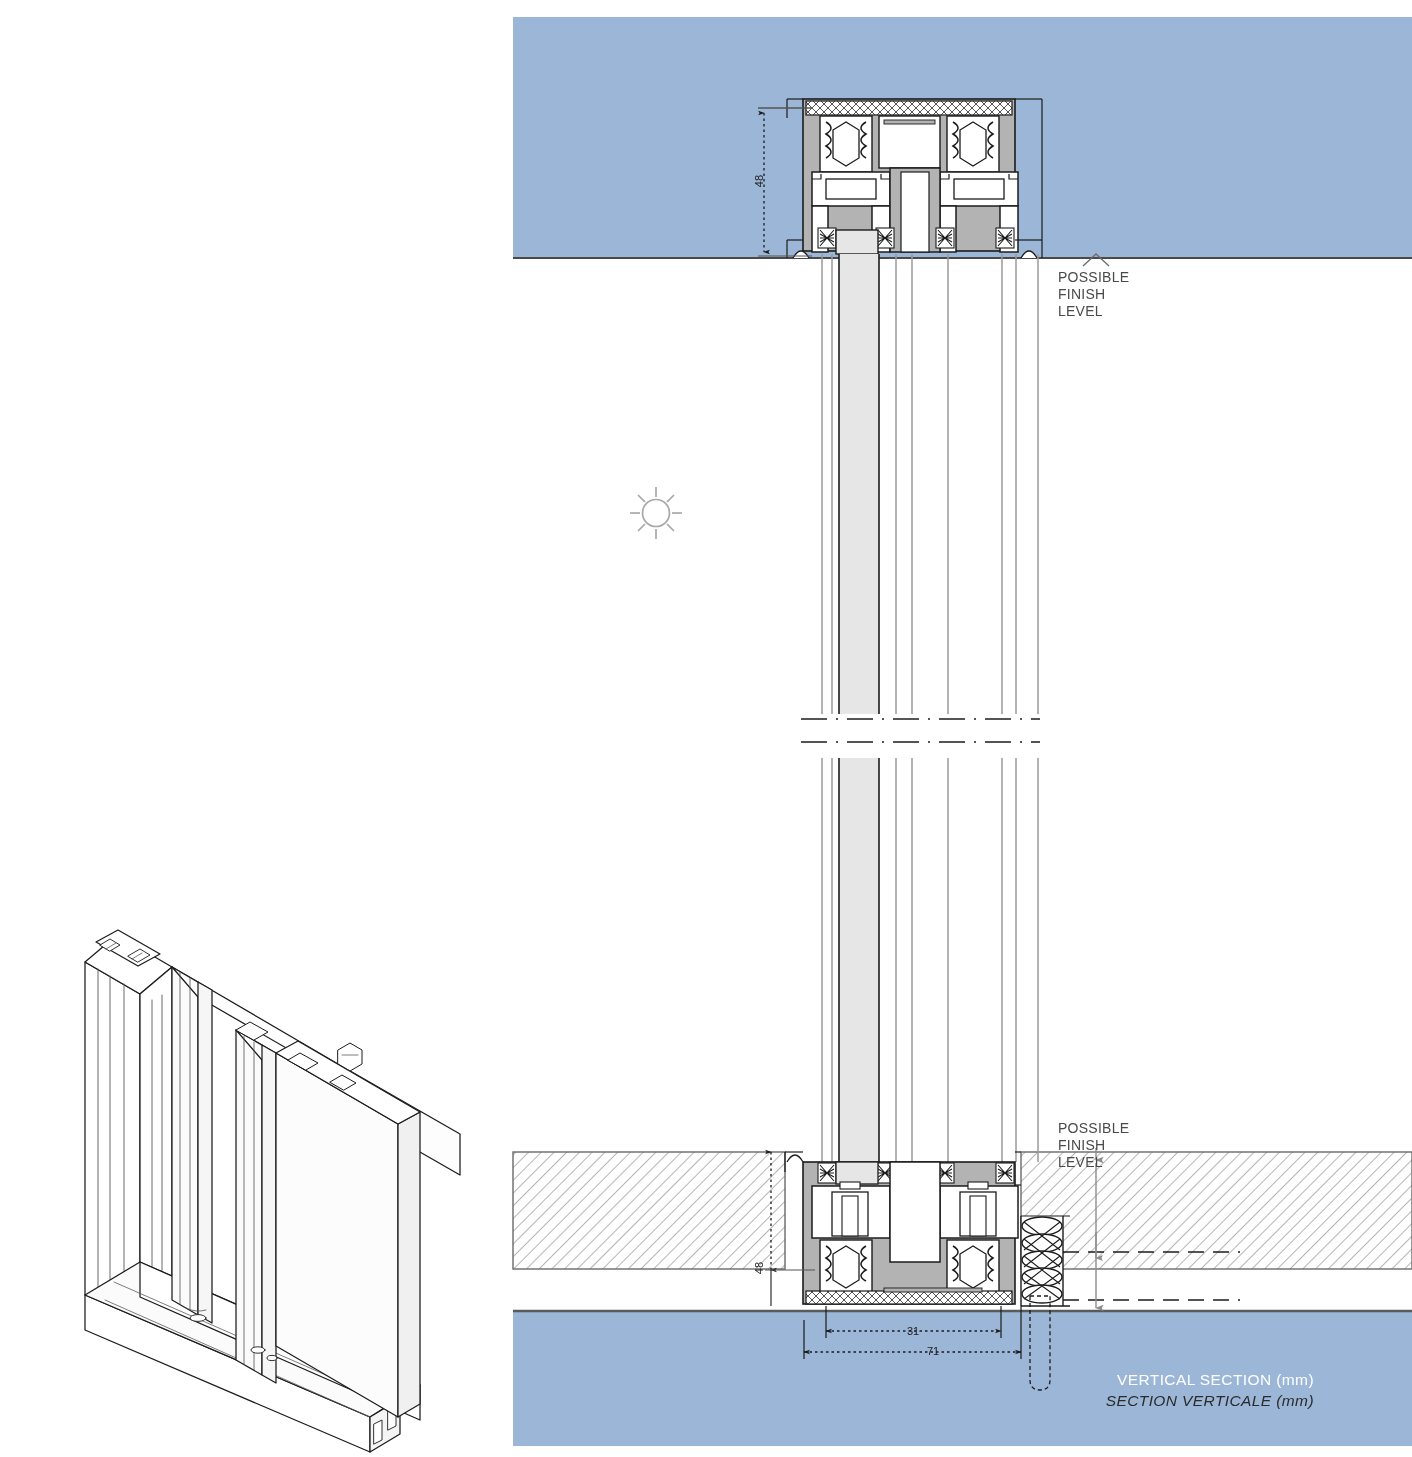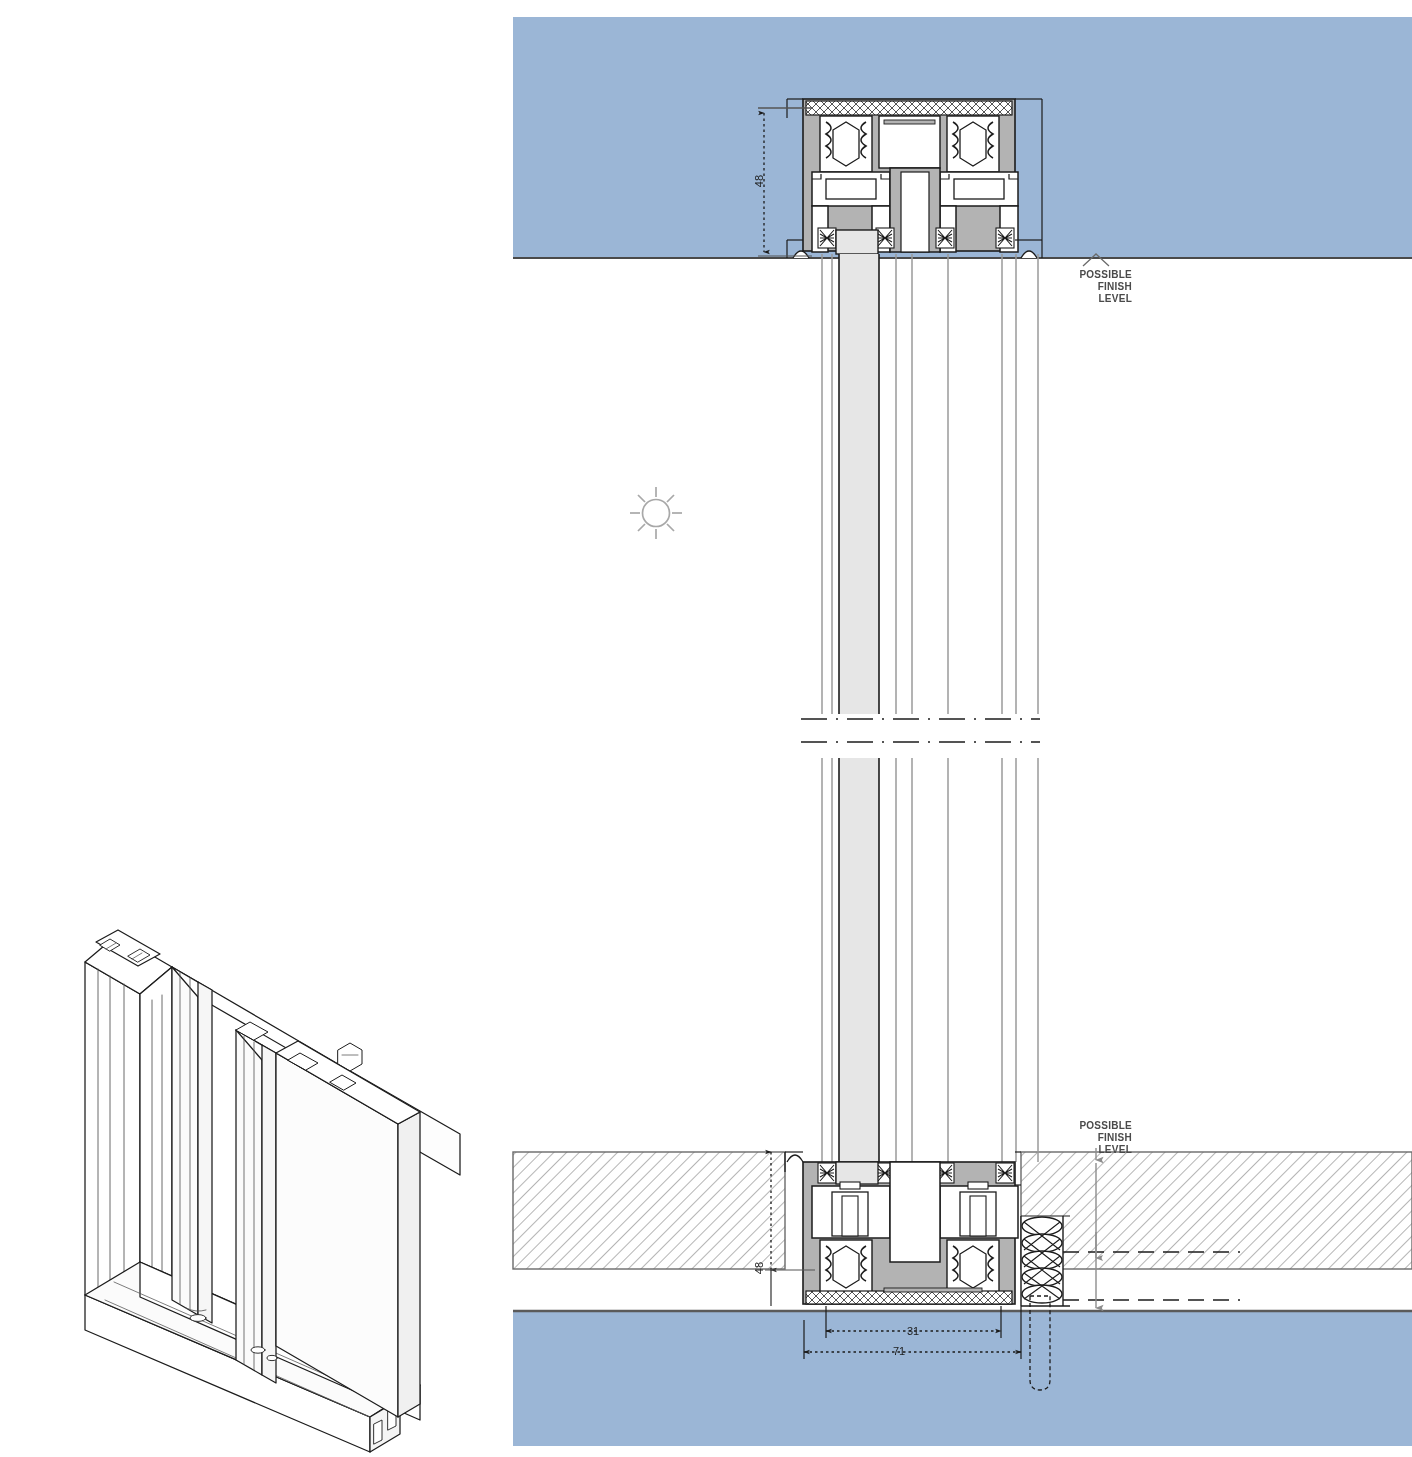--- a/index.html
+++ b/index.html
@@ -44,46 +44,45 @@
   }
   .title-fr {
     font-size: 15.5px;
     color: #2b2b2b;
     font-style: italic;
     letter-spacing: 0.4px;
     white-space: nowrap;
   }
   .note {
     position: absolute;
-    font-size: 10px;
+    font-size: 14px;
     color: #4a4a4a;
     line-height: 1.22;
-    text-align: right;
+    text-align: left;
     letter-spacing: 0.25px;
     pointer-events: none;
     white-space: pre-line;
-    font-weight: bold;
   }
   #note-top { left: 1058px; top: 269px; width: 74px; }
   #note-bottom { left: 1058px; top: 1120px; width: 74px; }
   .dim-label {
     position: absolute;
     font-size: 11px;
     color: #1c1c1c;
     pointer-events: none;
     white-space: nowrap;
   }
   .dim-vert {
     transform: rotate(-90deg);
     transform-origin: center center;
   }
   #dim-48-top { left: 748px; top: 175px; width: 22px; text-align: center; }
   #dim-48-bottom { left: 748px; top: 1262px; width: 22px; text-align: center; }
   #dim-58 { left: 893px; top: 1325px; width: 40px; text-align: center; }
-  #dim-71 { left: 893px; top: 1345px; width: 40px; text-align: left; }
+  #dim-71 { left: 913px; top: 1345px; width: 40px; text-align: center; }
 </style>
 </head>
 <body>
 
 <div id="drawing-root">
 
   <svg class="sheet" viewBox="0 0 1412 1457" xmlns="http://www.w3.org/2000/svg">
     <defs>
 
       <pattern id="hatch-diag" width="9" height="9" patternUnits="userSpaceOnUse" patternTransform="rotate(45)">
@@ -434,14 +433,18 @@
 LEVEL</div>
 
   <div class="dim-label dim-vert" id="dim-48-top">48</div>
 
   <div class="dim-label dim-vert" id="dim-48-bottom">48</div>
 
   <div class="dim-label" id="dim-58">31</div>
 
   <div class="dim-label" id="dim-71">71</div>
 
+  <div class="title-block">
+    <div class="title-en">VERTICAL SECTION (mm)</div>
+    <div class="title-fr">SECTION VERTICALE (mm)</div>
+  </div>
 
 </div>
 
 </body></html>

